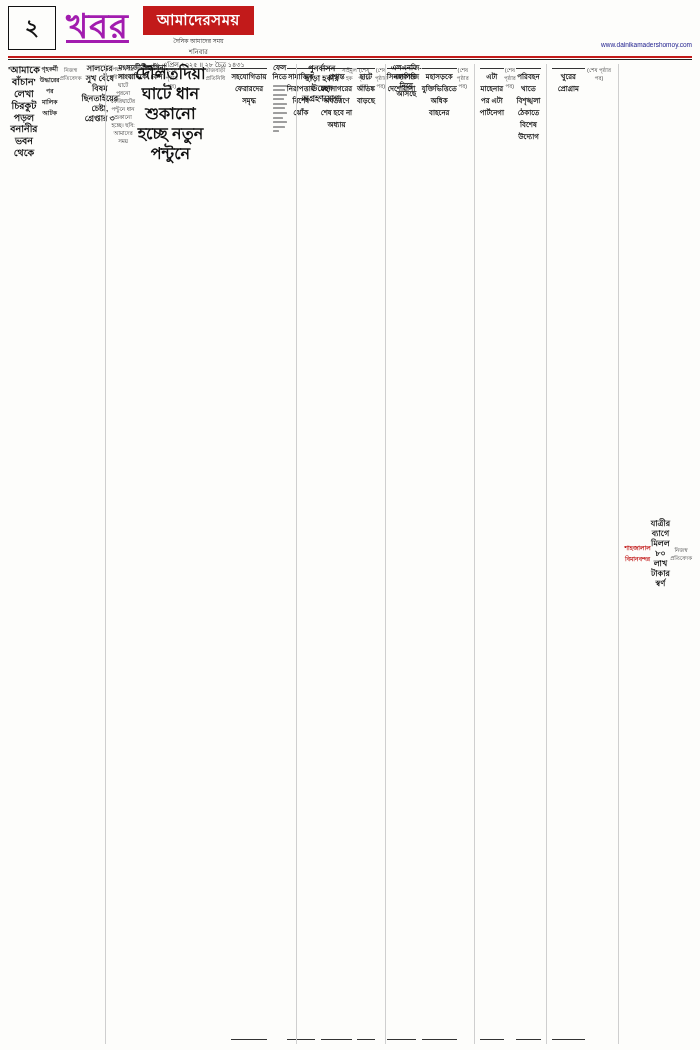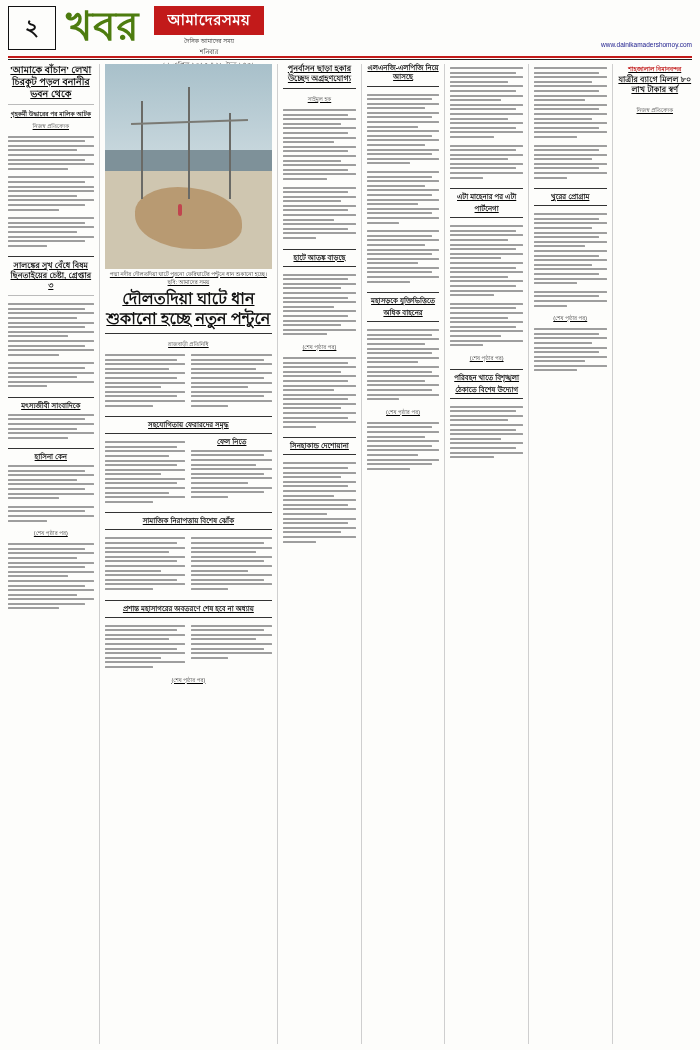--- a/index.html
+++ b/index.html
@@ -8,38 +8,38 @@
     width:700px;height:1050px;background:#fdfdfb;margin:0 auto;position:relative;
     overflow:hidden;box-sizing:border-box;padding:6px 8px 8px 8px;
   }
   
   .masthead{display:flex;align-items:flex-start;gap:6px;height:48px;}
   .page-num{
     width:46px;height:42px;border:1px solid #111;display:flex;align-items:center;justify-content:center;
     font-size:22px;font-weight:bold;color:#111;font-family:"Liberation Serif",serif;
   }
   .khobor{
-    font-size:40px;font-weight:bold;letter-spacing:1px;color:#4d7c0f;line-height:42px;
-    font-family:"Liberation Serif",serif;padding-left:4px;padding-right:8px;
+    font-size:34px;font-weight:bold;letter-spacing:1px;color:#a21caf;line-height:42px;
+    font-family:"Liberation Serif",serif;padding-left:4px;padding-right:8px;text-decoration:underline;
   }
   .logo-box{flex:0 0 auto;text-align:center;}
   .logo-main{
     background:#c21a1a;color:#ffffff;font-size:15px;font-weight:bold;padding:2px 14px;
     font-family:"Liberation Serif",serif;letter-spacing:0.5px;
   }
   .logo-sub{font-size:6px;color:#333;margin-top:1px;}
   .mast-right{flex:1;display:flex;flex-direction:column;justify-content:flex-end;height:42px;}
   .mast-date{font-size:6.5px;color:#222;text-align:center;margin-bottom:2px;}
   .mast-url{font-size:6.5px;color:#1a1a8c;text-align:right;}
   .rule-red{height:2px;background:#c21a1a;margin-top:2px;}
   .rule-thin{height:1px;background:#222;margin-top:1px;}
 
   
   .grid{display:flex;gap:5px;margin-top:4px;height:980px;}
-  .col{display:flex;flex-direction:column;text-decoration:underline;}
+  .col{display:flex;flex-direction:row;}
   .c1{width:92px;}
   .c2{width:180px;}
   .c3{width:78px;}
   .c4{width:78px;}
   .c5{width:78px;}
   .c6{width:78px;}
   .c7{width:80px;align-items:center;}
   .vline{width:1px;background:#cfcfcf;flex:0 0 1px;}
 
   

